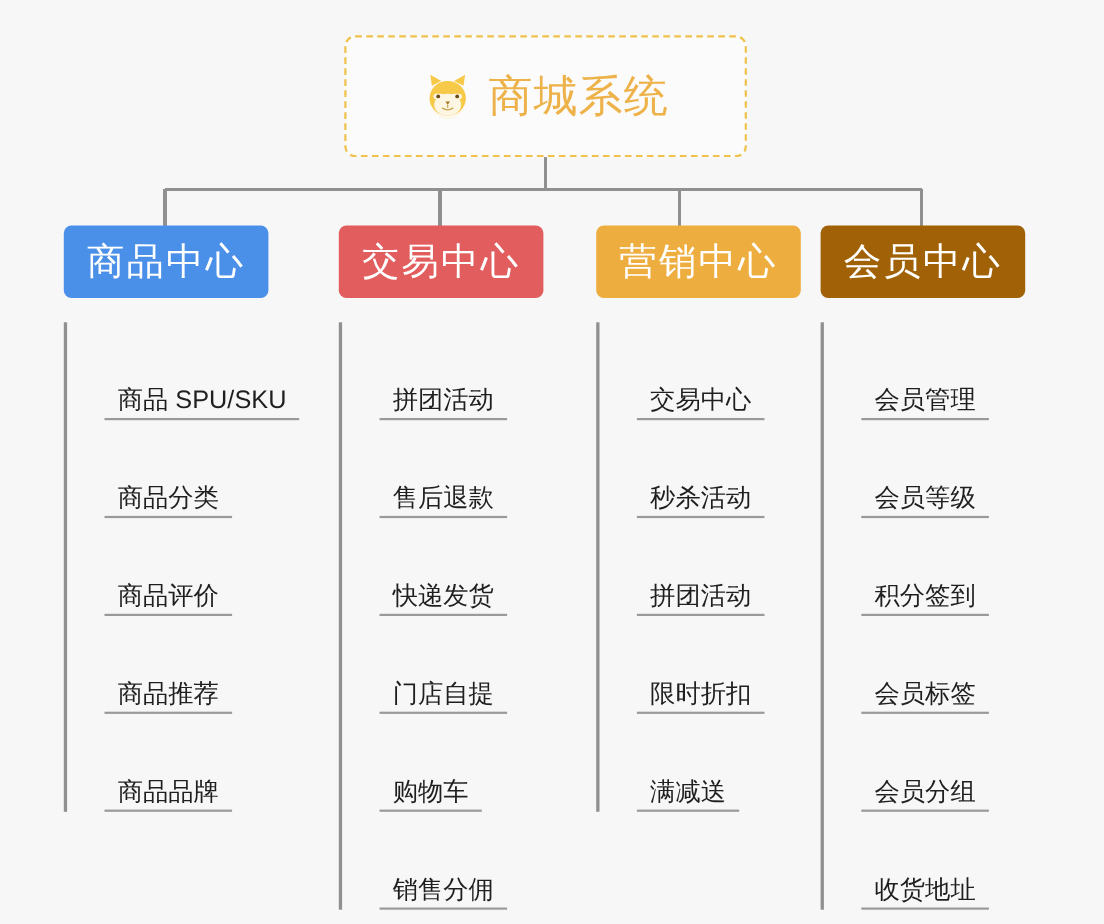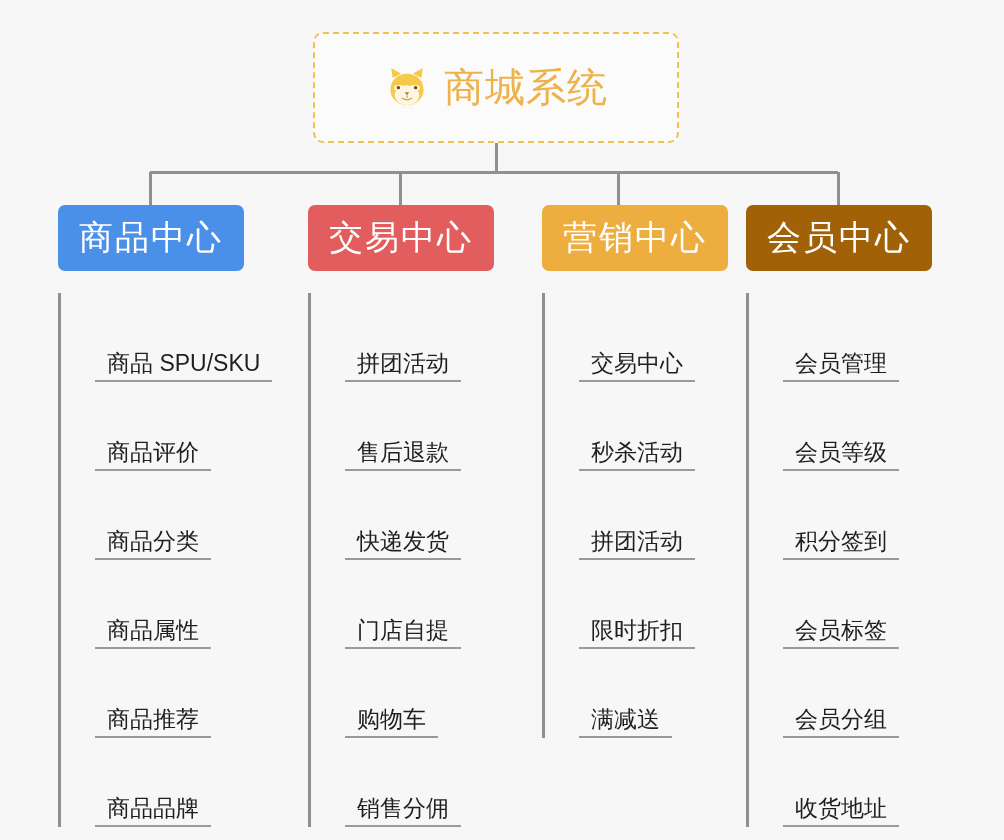--- a/index.html
+++ b/index.html
@@ -157,29 +157,26 @@
 
   <div class="branch branch-0">
     <div class="branch-header">
       <span>商品中心</span>
     </div>
     <div class="branch-items">
       <div class="leaf">
           <span class="leaf-label">商品 SPU/SKU</span>
         </div>
       <div class="leaf">
+          <span class="leaf-label">商品分类</span>
+        </div>
+      <div class="leaf">
           <span class="leaf-label">商品评价</span>
         </div>
       <div class="leaf">
-          <span class="leaf-label">商品分类</span>
-        </div>
-      <div class="leaf">
-          <span class="leaf-label">商品属性</span>
-        </div>
-      <div class="leaf">
           <span class="leaf-label">商品推荐</span>
         </div>
       <div class="leaf">
           <span class="leaf-label">商品品牌</span>
         </div>
     </div>
   </div>
 
   <div class="branch branch-1">
     <div class="branch-header">

